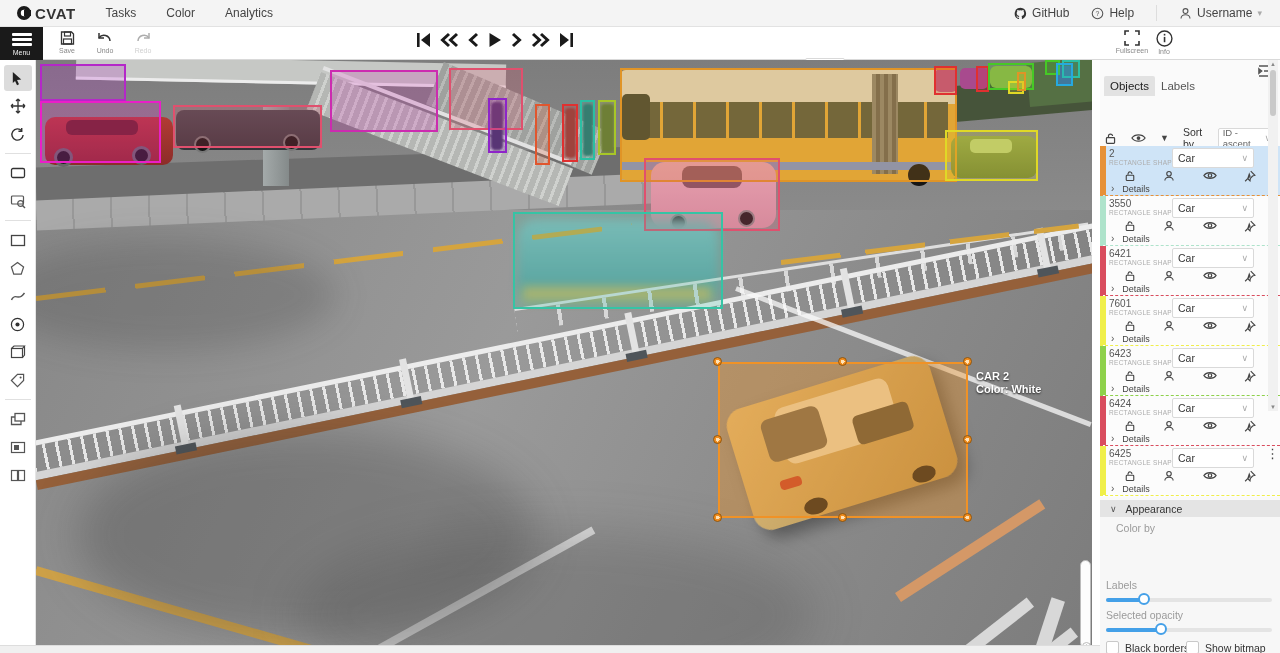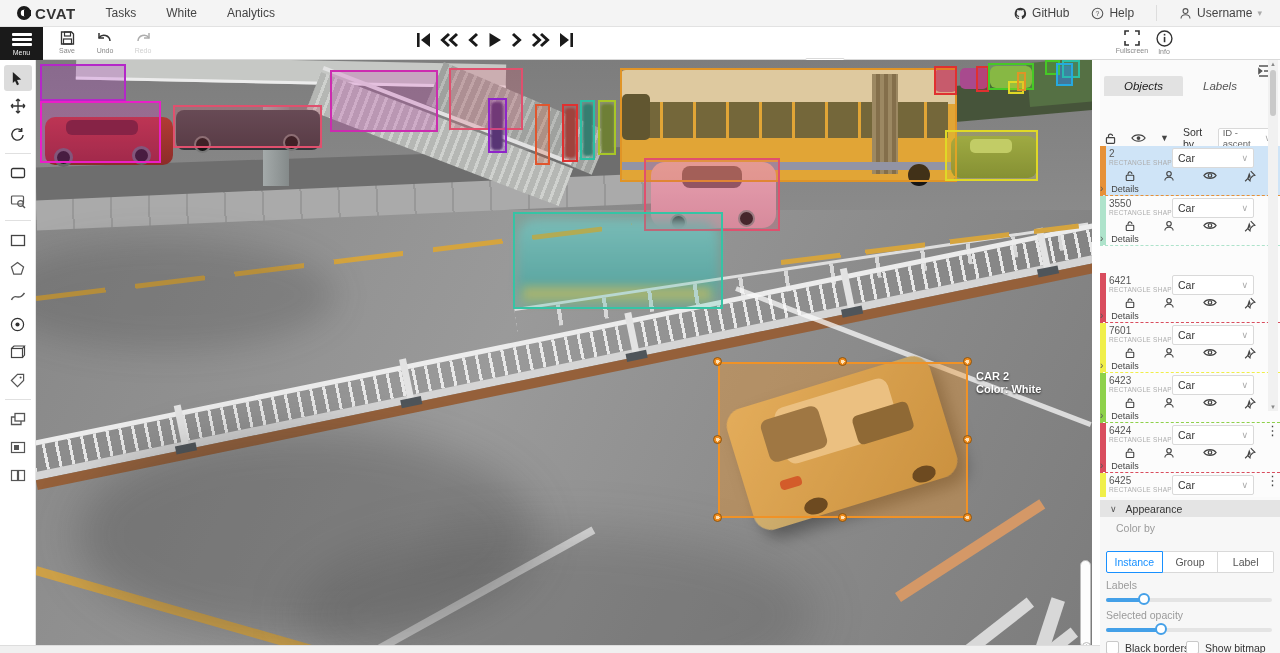--- a/index.html
+++ b/index.html
@@ -63,21 +63,21 @@
     border:1px solid #bbb; border-radius:6px; }
   .cv-scroll-end { position:absolute; left:1046px; top:582px; width:9px; height:9px; border-radius:50%;
     background:#fdfdfd; border:1px solid #bbb; font-size:7px; color:#888; text-align:center; line-height:8px; }
   .bottom-strip { position:absolute; left:0; top:645px; width:1280px; height:8px; background:#f0f0f0;
     border-top:1px solid #ddd; }
 
   
   .sidebar { position:absolute; left:1100px; top:60px; width:180px; height:593px; background:#fafafa; }
   .collapse-icon { position:absolute; right:6px; top:4px; cursor:pointer; }
   .tabs { position:absolute; left:4px; top:16px; display:flex; font-size:11.5px; }
-  .tab { padding:4px 20px; cursor:pointer; color:#555;font-style:italic; }
+  .tab { padding:4px 6px; cursor:pointer; color:#555; }
   .tab.active { background:#e2e2e2; color:#222; border-radius:2px 2px 0 0; }
   .filter-box { position:absolute; left:4px; top:41px; width:172px; height:21px; background:#fff;
     border:1px solid #d9d9d9; border-radius:3px; display:flex; align-items:center; padding:0 5px; gap:4px; }
   .filter-ph { color:#c0c0c0; font-size:10.5px; }
   .list-controls { position:absolute; left:4px; top:68px; width:172px; height:20px; display:flex; align-items:center; }
   .lc-icon { margin-right:14px; cursor:pointer; }
   .sortby { font-size:10.5px; color:#333; margin-left:auto; margin-right:5px; }
   .sort-select { width:64px; height:20px; border:1px solid #d9d9d9; border-radius:2px; background:#fff;
     font-size:9.5px; color:#666; display:flex; align-items:center; justify-content:space-between;
     padding:0 4px; cursor:pointer; }
@@ -87,21 +87,21 @@
   .obj-bar { position:absolute; left:0; top:0; width:6px; height:100%; }
   .obj-id { position:absolute; left:9px; top:2px; font-size:10px; color:#555; }
   .obj-type { position:absolute; left:9px; top:13px; font-size:6.5px; color:#adadad; letter-spacing:.3px; }
   .obj-select { position:absolute; left:72px; top:2px; width:82px; height:20px; background:#fff;
     border:1px solid #d9d9d9; border-radius:2px; font-size:10.5px; color:#333; display:flex;
     align-items:center; justify-content:space-between; padding:0 5px; cursor:pointer; }
   .obj-dots { position:absolute; right:4px; top:3px; font-size:13px; color:#444; letter-spacing:0; line-height:9px;
     cursor:pointer; text-align:center; width:10px; }
   .obj-icons { position:absolute; left:24px; top:24px; width:132px; display:flex; justify-content:space-between; }
   .obj-icons > span { cursor:pointer; }
-  .obj-details { position:absolute; left:0; top:37px; font-size:9px; color:#444; cursor:pointer; }
+  .obj-details { position:absolute; left:11px; top:37px; font-size:9px; color:#444; cursor:pointer; }
   .obj-details .chev { font-size:10px; margin-right:8px; color:#555; }
   .list-scroll { position:absolute; right:2px; top:0px; width:10px; height:351px; background:#f1f1f1; }
   .list-scroll .up, .list-scroll .down { position:absolute; left:0; width:10px; font-size:6px; color:#888; text-align:center; }
   .list-scroll .up { top:1px; } .list-scroll .down { bottom:1px; }
   .list-thumb { position:absolute; left:2px; top:10px; width:6px; height:46px; background:#c9c9c9; border-radius:3px; }
 
   .appearance-hdr { position:absolute; left:0; top:440px; width:180px; height:17px; background:#e4e4e4;
     font-size:10.5px; color:#333; display:flex; align-items:center; gap:9px; padding-left:10px; cursor:pointer; }
   .app-body { position:absolute; left:0; top:457px; width:180px; height:136px; background:#f7f7f7; font-size:10.5px; }
   .app-label { color:#9b9b9b; }
@@ -126,21 +126,21 @@
 <header class="topnav">
   <div class="logo">
     <svg width="16" height="16" viewBox="0 0 16 16">
       <circle cx="8" cy="8" r="7" fill="#1a1a1a"></circle>
         <circle cx="8" cy="8" r="3.2" fill="#fff"></circle>
       <rect x="8" y="5" width="7" height="6" fill="#1a1a1a"></rect>
       </svg>
     <span>CVAT</span>
   </div>
   <span class="nav-item">Tasks</span>
-  <span class="nav-item">White</span>
+  <span class="nav-item">Color</span>
   <span class="nav-item">Analytics</span>
   <div class="topnav-right">
     <span class="tn-icon-item">
       <svg width="13" height="13" viewBox="0 0 16 16">
         <path d="M8 0.8 A7.2 7.2 0 0 0 5.7 14.8 c.4.07.5-.16.5-.36v-1.3c-2 .44-2.5-.97-2.5-.97-.33-.84-.8-1.06-.8-1.06-.66-.45.05-.44.05-.44.73.05 1.1.75 1.1.75.65 1.1 1.7.8 2.1.6.07-.47.26-.8.46-.97-1.6-.18-3.3-.8-3.3-3.56 0-.8.28-1.43.74-1.94-.07-.18-.32-.92.07-1.9 0 0 .6-.2 2 .73a6.9 6.9 0 0 1 3.6 0c1.4-.93 2-.73 2-.73.4.98.15 1.72.07 1.9.47.5.74 1.15.74 1.94 0 2.77-1.7 3.38-3.3 3.56.26.22.5.66.5 1.33v1.97c0 .2.12.43.5.36A7.2 7.2 0 0 0 8 .8z" fill="#333"></path>
         </svg>
       <span>GitHub</span>
     </span>
     <span class="tn-icon-item">
       <svg width="13" height="13" viewBox="0 0 16 16">
@@ -595,21 +595,21 @@
             </svg>
           </span>
           <span>
             <svg width="12" height="12" viewBox="0 0 16 16">
               <path d="M9 1.5 L14.5 7 L11.5 8 L8.5 11 L8 14.5 L5 11.5 L1.5 15 M5 11.5 L8 8.5 L7 5.5 Z" fill="none" stroke="#444" stroke-width="1.5"></path>
             </svg>
           </span>
         </div>
         <div class="obj-details"><span class="chev">›</span>Details</div>
       </div>
-      <div class="obj-item" style="border-bottom: 1px dashed rgb(217, 77, 94); margin-top: 27px;">
+      <div class="obj-item" style="border-bottom: 1px dashed rgb(217, 77, 94);">
         <div class="obj-bar" style="background:#d94d5e;"></div>
         <div class="obj-id">6421</div>
         <div class="obj-type">RECTANGLE SHAPE</div>
         <div class="obj-select">
           <span>Car</span>
           <span class="caret">∨</span>
         </div>
         <div class="obj-dots">⋮</div>
         <div class="obj-icons">
           <span>
@@ -788,25 +788,20 @@
     <div class="list-thumb"></div>
     <span class="down">▼</span>
   </div>
 
   <div class="appearance-hdr">
     <span class="caret" style="color:#555;">∨</span>
     <span>Appearance</span>
   </div>
   <div class="app-body">
     <div class="app-label abs" style="left:16px;top:5px;">Color by</div>
-    <div class="radio-group">
-      <div class="radio-opt active">Instance</div>
-      <div class="radio-opt">Group</div>
-      <div class="radio-opt">Label</div>
-    </div>
     <div class="app-label abs" style="left:6px;top:62px;">Labels</div>
     <div class="slider" style="top:76px;">
       <div class="sl-rail"></div>
         <div class="sl-track" id="op-track" style="width: 38.18px;"></div>
         <div class="sl-thumb" id="op-thumb" style="left: 32.18px;"></div>
     </div>
     <div class="app-label abs" style="left:6px;top:92px;">Selected opacity</div>
     <div class="slider" style="top:106px;">
       <div class="sl-rail"></div>
         <div class="sl-track" id="sop-track" style="width: 54.78px;"></div>

